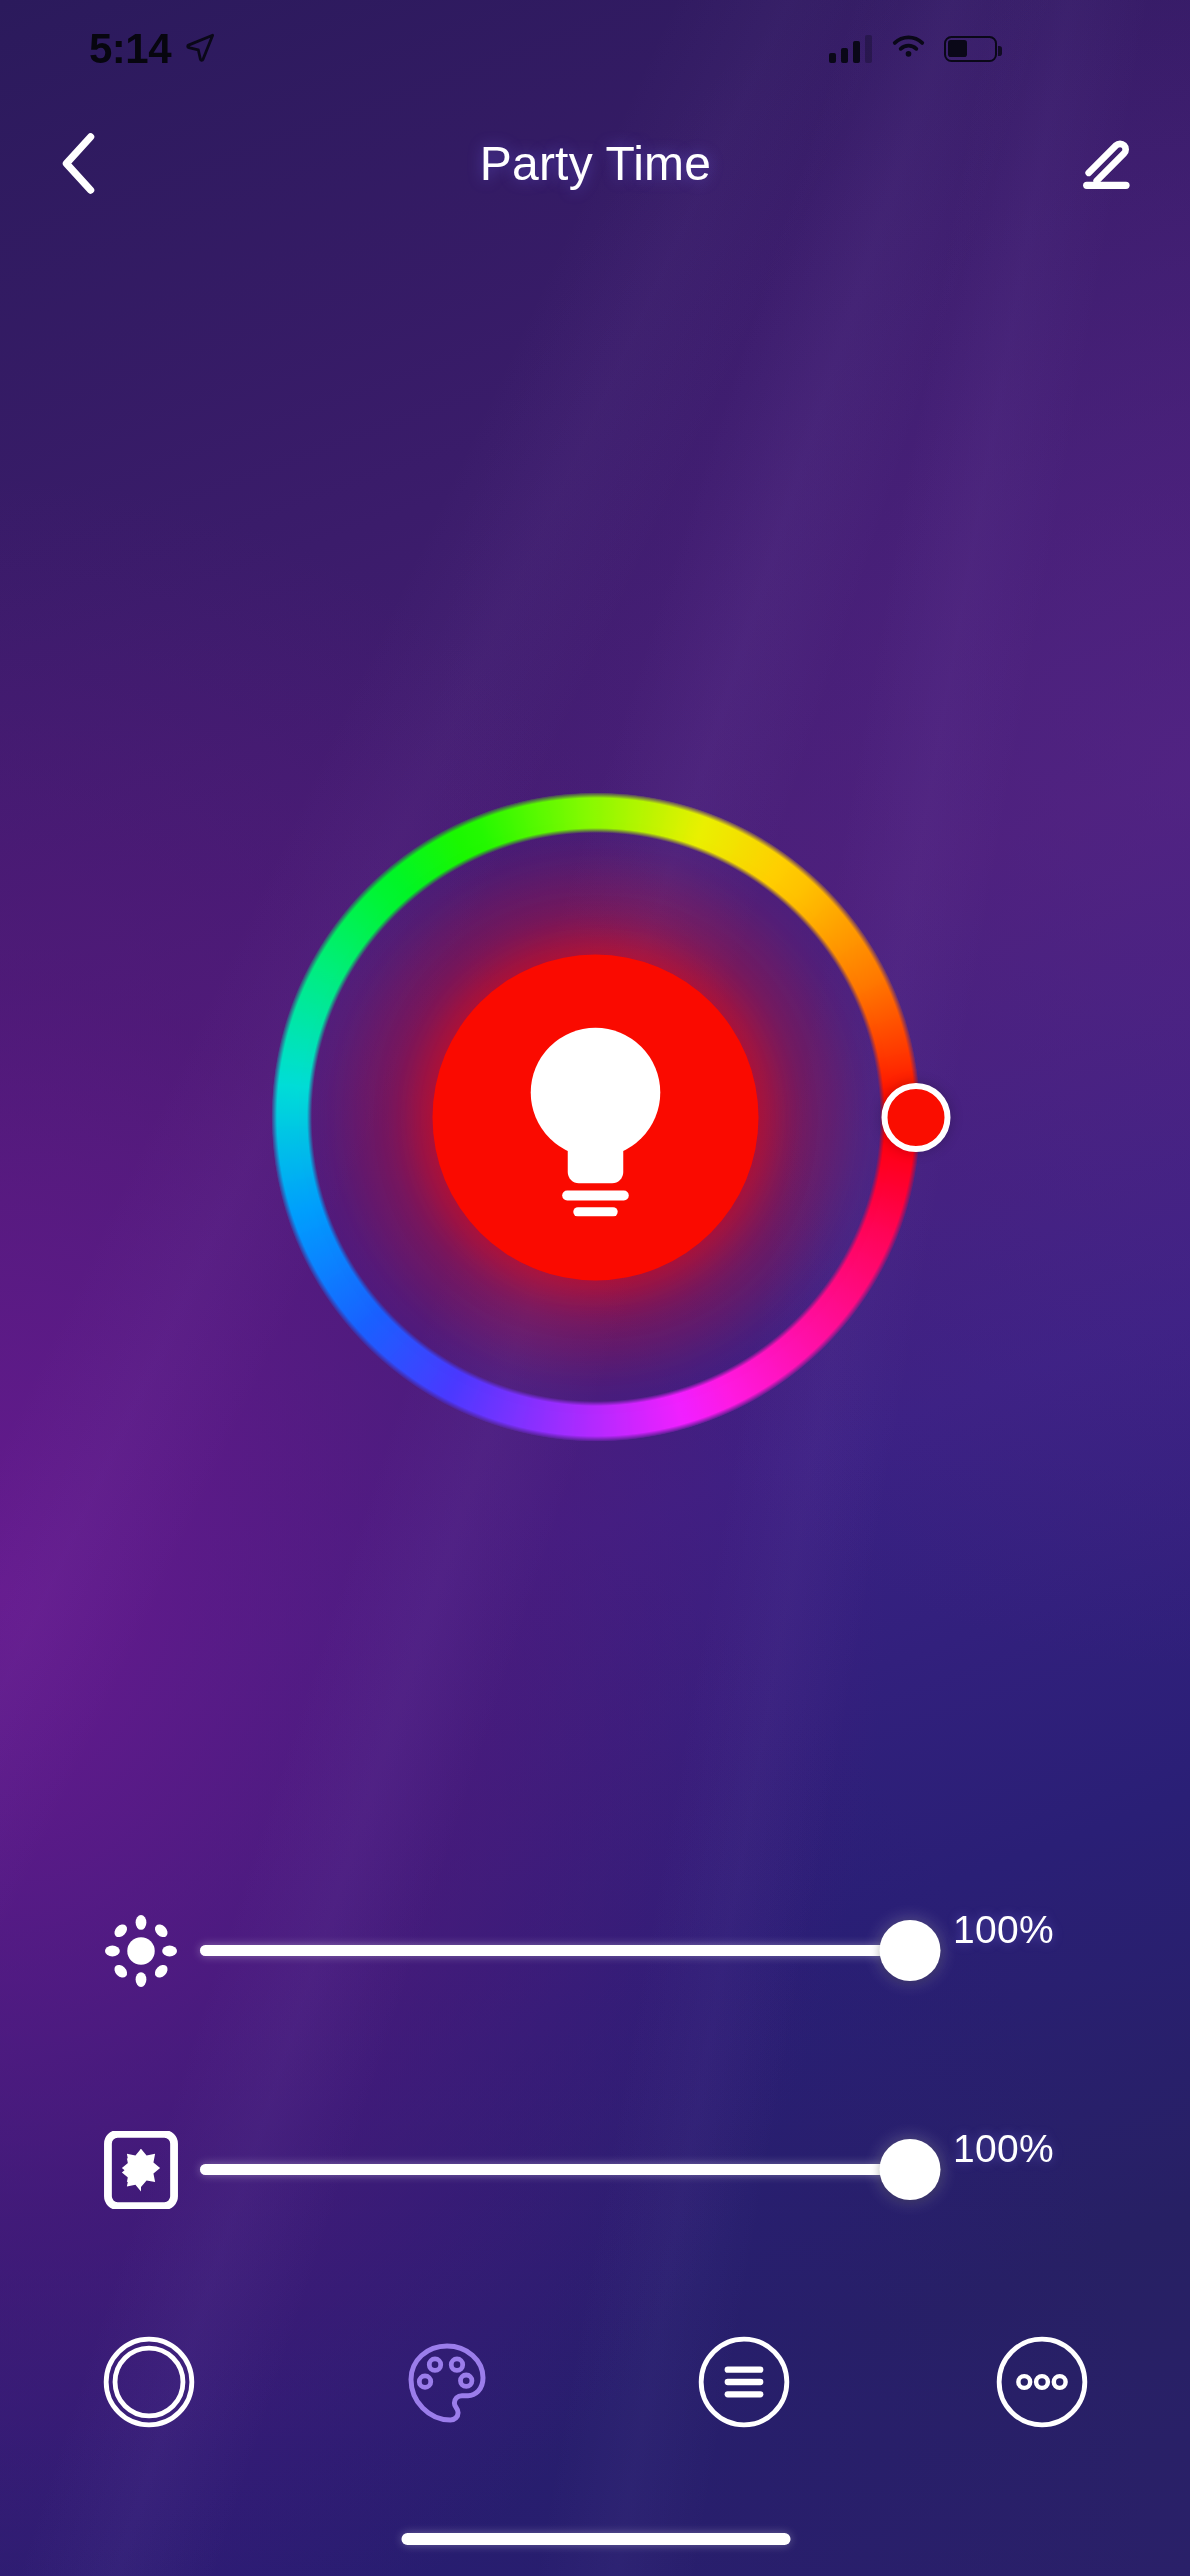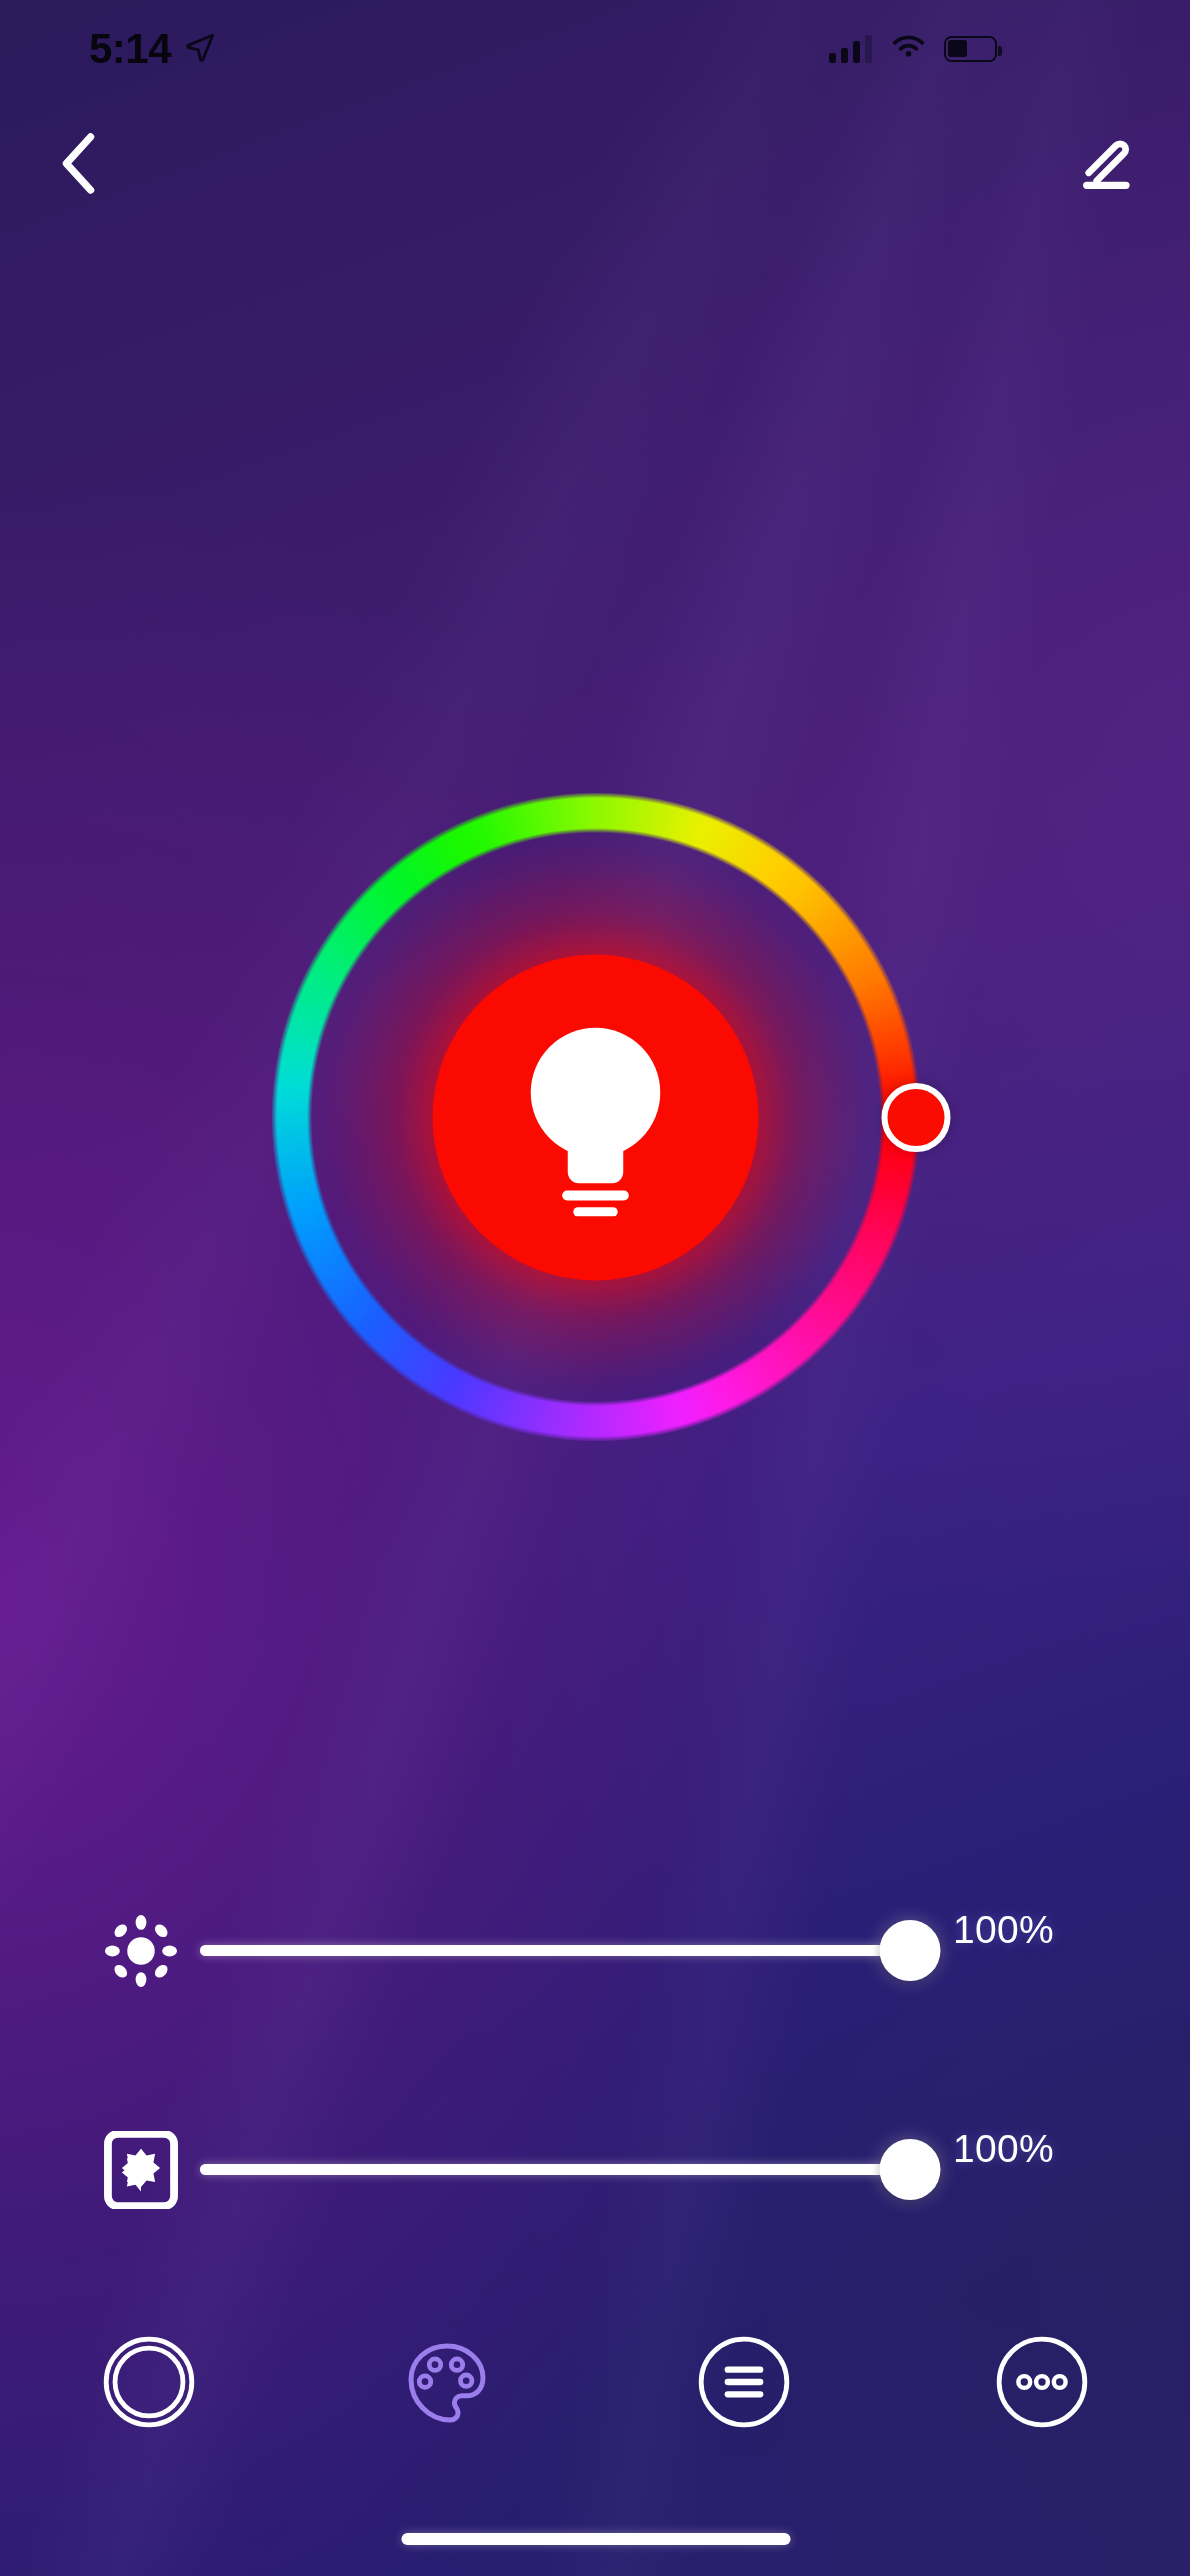--- a/index.html
+++ b/index.html
@@ -198,20 +198,21 @@
       </span>
   </div>
 </div>
 
 <div id="titlebar">
   <div id="back-btn">
     <svg width="41" height="63" viewBox="0 0 16 26">
       <path d="M13 2 3 13l10 11" fill="none" stroke="#FFFFFF" stroke-width="3" stroke-linecap="round" stroke-linejoin="round"></path>
     </svg>
   </div>
+  <div id="page-title">Party Time</div>
   <div id="edit-btn">
     <svg width="56" height="54" viewBox="0 0 26 25">
       <path d="M4.5 16.6 17.2 3.9a2.6 2.6 0 0 1 3.7 3.7L8.2 20.3" fill="none" stroke="#FFFFFF" stroke-width="3.1" stroke-linecap="round"></path>
       <path d="M3.6 22.4h18.2" fill="none" stroke="#FFFFFF" stroke-width="3.4" stroke-linecap="round"></path>
     </svg>
   </div>
 </div>
 
 <div id="wheel-wrap">
   <div id="hue-ring"></div>

